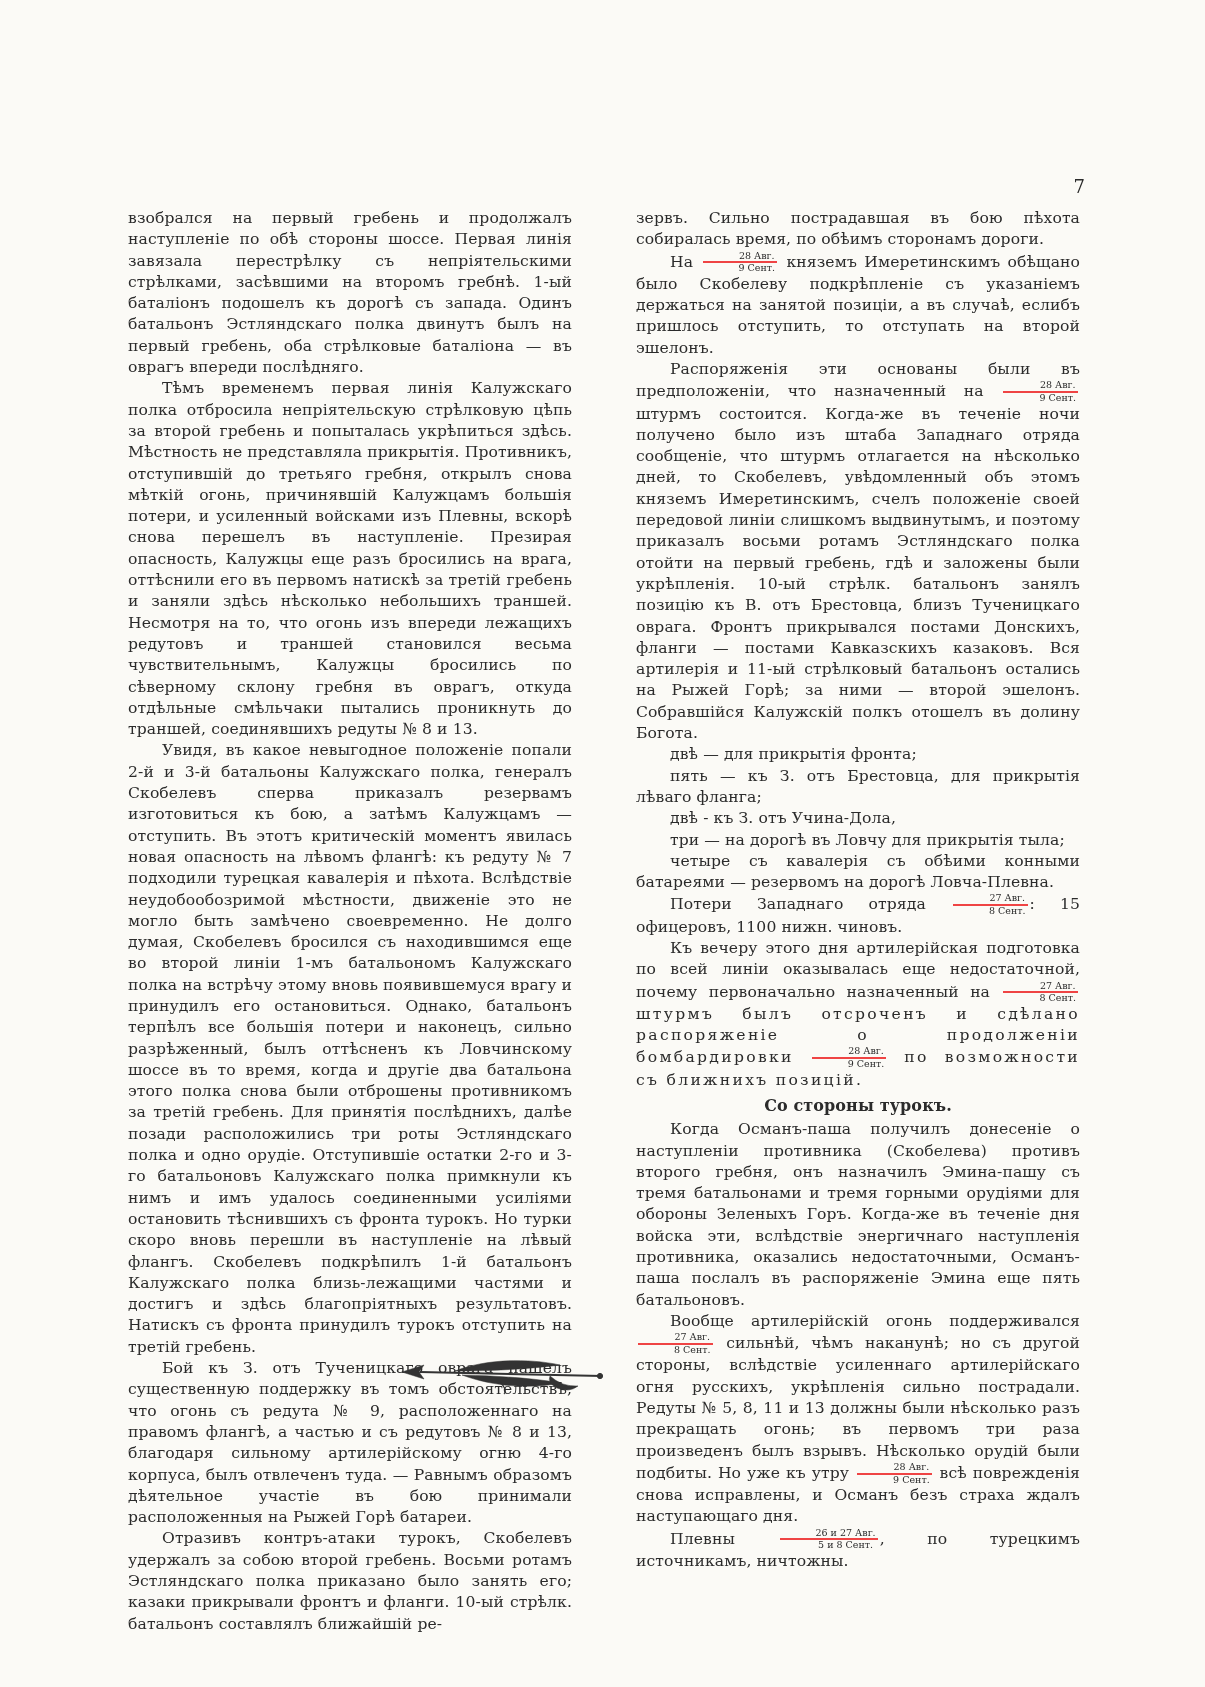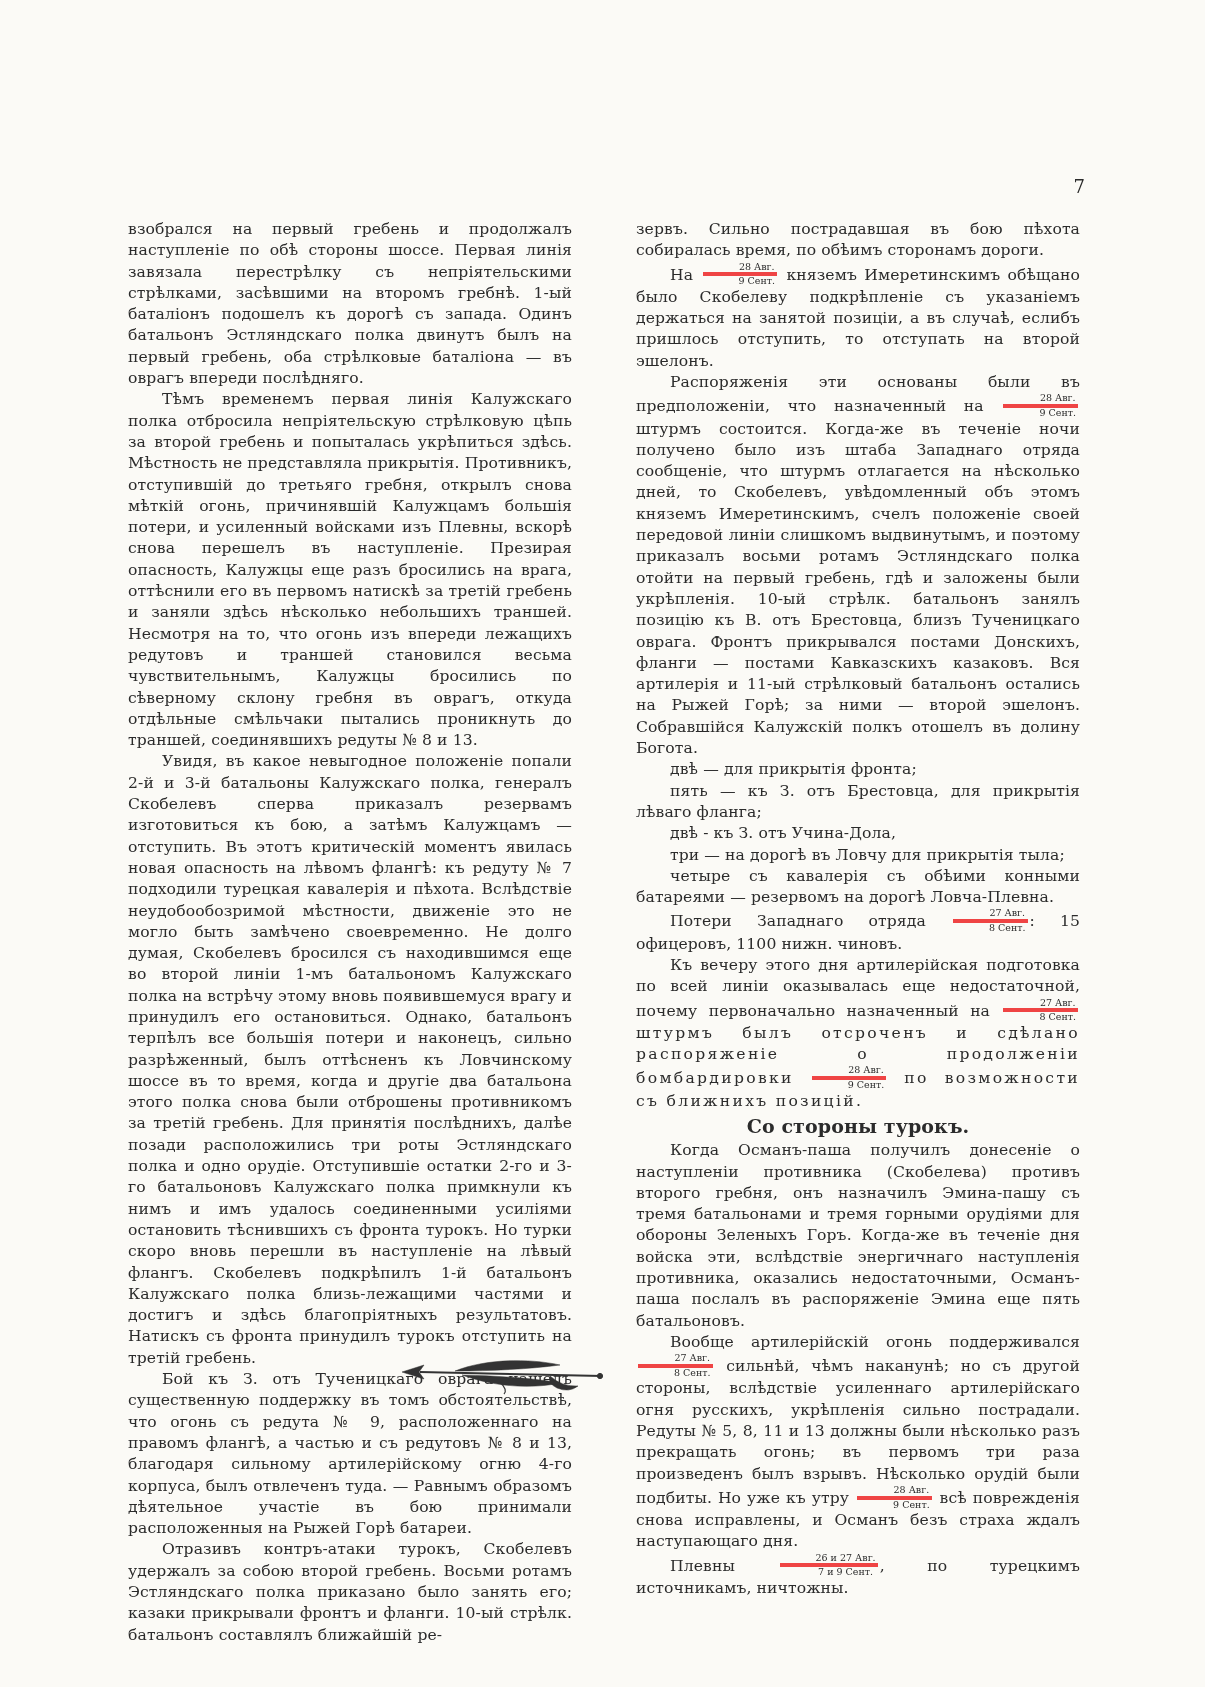--- a/index.html
+++ b/index.html
@@ -20,21 +20,21 @@
   .page-number {
     position: absolute;
     top: 176px;
     right: 120px;
     font-size: 18px;
     color: #2b2b2b;
   }
 
   .columns {
     position: absolute;
-    top: 219px;
+    top: 208px;
     left: 128px;
     width: 952px;
     display: flex;
     gap: 64px;
   }
 
   .col {
     width: 456px;
     text-align: justify;
     font-size: 15.6px;
@@ -45,35 +45,35 @@
 
   .col p {
     margin: 0;
     text-indent: 34px;
   }
   .col p.no-indent { text-indent: 0; }
 
   .heading {
     text-align: center;
     font-weight: bold;
-    font-size: 19px;
+    font-size: 16px;
     margin: 4px 0 3px 0;
     text-indent: 0;
   }
 
   .frac {
     display: inline-block;
     vertical-align: -0.45em;
     text-align: center;
     font-size: 9.5px;
     line-height: 1.12;
     letter-spacing: 0;
     margin: 0 2px;
   }
-  .frac .top { display: block; border-bottom: 4px solid #ef4444; padding: 0 2px; }
+  .frac .top { display: block; border-bottom: 2px solid #ef4444; padding: 0 2px; }
   .frac .bot { display: block; padding: 0 2px; }
 
   .spaced { letter-spacing: 2.3px; }
 
   .ornament {
     position: absolute;
     top: 1352px;
     left: 400px;
     width: 210px;
     height: 46px;
@@ -102,21 +102,21 @@
         <p><span>двѣ — для прикрытія фронта;</span></p>
         <p><span>пять — къ З. отъ Брестовца, для прикрытія лѣваго фланга;</span></p>
         <p><span>двѣ - къ З. отъ Учина-Дола,</span></p>
         <p><span>три — на дорогѣ въ Ловчу для прикрытія тыла;</span></p>
         <p><span>четыре съ кавалерія съ обѣими конными батареями — резервомъ на дорогѣ Ловча-Плевна.</span></p>
         <p><span>Потери Западнаго отряда </span><span class="frac"><span class="top">27 Авг.</span><span class="bot">8 Сент.</span></span><span>: 15 офицеровъ, 1100 нижн. чиновъ.</span></p>
         <p><span>Къ вечеру этого дня артилерійская подготовка по всей линіи оказывалась еще недостаточной, почему первоначально назначенный на </span><span class="frac"><span class="top">27 Авг.</span><span class="bot">8 Сент.</span></span><span class="spaced"> штурмъ былъ отсроченъ и сдѣлано распоряженіе о продолженіи бомбардировки </span><span class="frac"><span class="top">28 Авг.</span><span class="bot">9 Сент.</span></span><span class="spaced"> по возможности съ ближнихъ позицій.</span></p>
         <div class="heading">Со стороны турокъ.</div>
         <p><span>Когда Османъ-паша получилъ донесеніе о наступленіи противника (Скобелева) противъ второго гребня, онъ назначилъ Эмина-пашу съ тремя батальонами и тремя горными орудіями для обороны Зеленыхъ Горъ. Когда-же въ теченіе дня войска эти, вслѣдствіе энергичнаго наступленія противника, оказались недостаточными, Османъ-паша послалъ въ распоряженіе Эмина еще пять батальоновъ.</span></p>
         <p><span>Вообще артилерійскій огонь поддерживался </span><span class="frac"><span class="top">27 Авг.</span><span class="bot">8 Сент.</span></span><span> сильнѣй, чѣмъ наканунѣ; но съ другой стороны, вслѣдствіе усиленнаго артилерійскаго огня русскихъ, укрѣпленія сильно пострадали. Редуты № 5, 8, 11 и 13 должны были нѣсколько разъ прекращать огонь; въ первомъ три раза произведенъ былъ взрывъ. Нѣсколько орудій были подбиты. Но уже къ утру </span><span class="frac"><span class="top">28 Авг.</span><span class="bot">9 Сент.</span></span><span> всѣ поврежденія снова исправлены, и Османъ безъ страха ждалъ наступающаго дня.</span></p>
-        <p><span>Плевны </span><span class="frac"><span class="top">26 и 27 Авг.</span><span class="bot">7 и 9 Сент.</span></span><span>, по турецкимъ источникамъ, ничтожны.</span></p>
+        <p><span>Плевны </span><span class="frac"><span class="top">26 и 27 Авг.</span><span class="bot">5 и 8 Сент.</span></span><span>, по турецкимъ источникамъ, ничтожны.</span></p>
       </div>
   </div>
 
   <div class="ornament">
     <svg viewBox="0 0 210 46" width="210" height="46" xmlns="http://www.w3.org/2000/svg">
       <g fill="#333333" stroke="#333333">
         <polygon points="2,20 24,13 19,20 24,27" stroke-width="0.5"></polygon>
         <line x1="20" y1="20" x2="202" y2="24" stroke-width="2" fill="none"></line>
         <path d="M55,19 C85,7 128,6 160,13 C130,17 92,19 55,19 Z" stroke-width="0.5"></path>
         <path d="M62,23 C94,35 132,37 160,31 C134,26 98,24 62,23 Z" stroke-width="0.5"></path>

